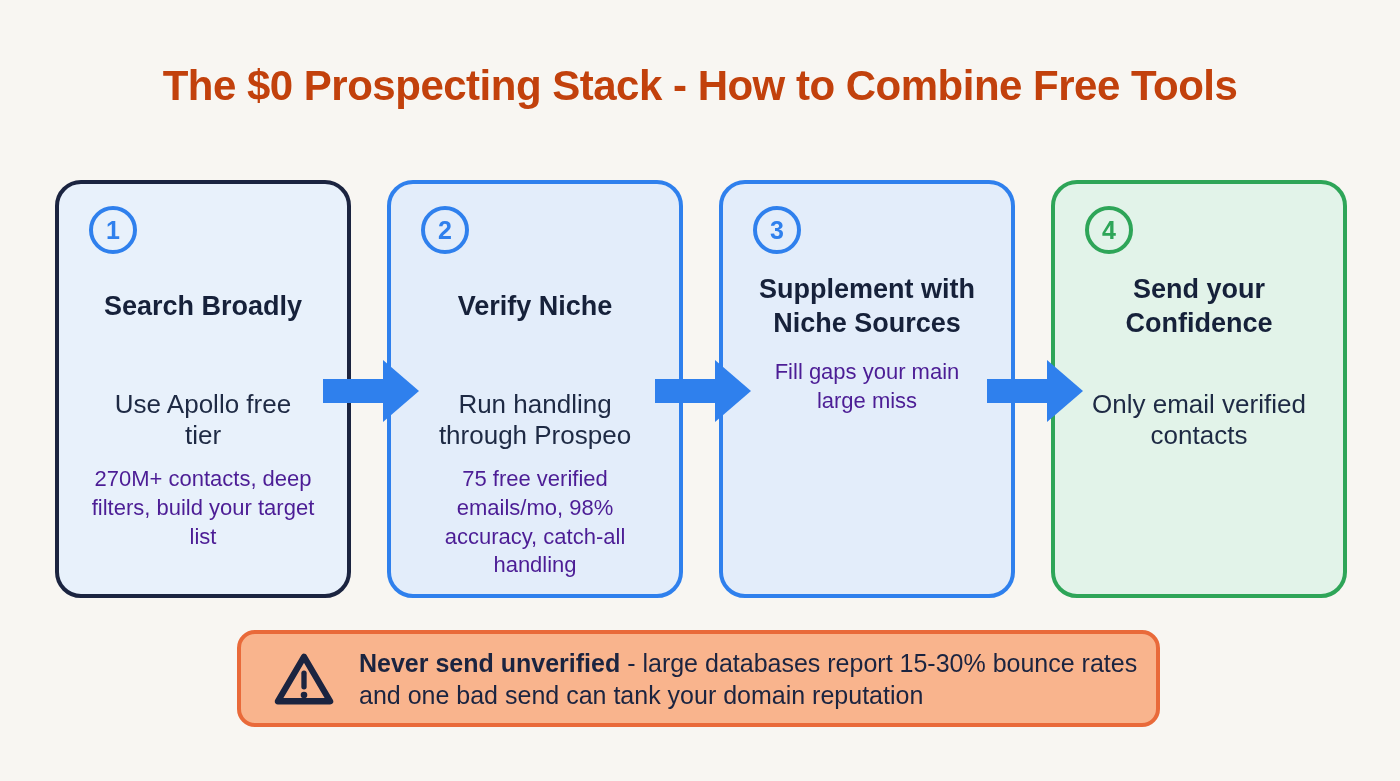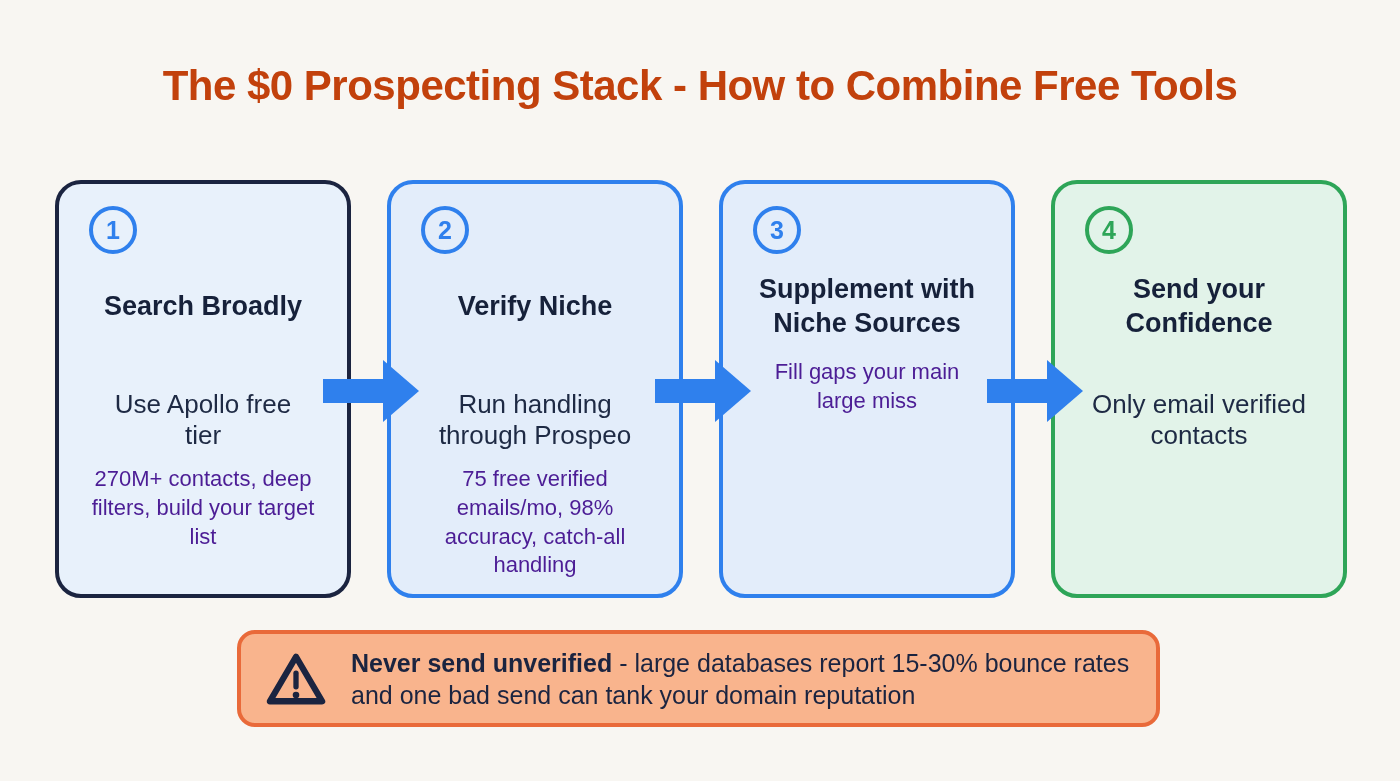--- a/index.html
+++ b/index.html
@@ -109,21 +109,21 @@
     position: absolute;
     left: 237px;
     top: 630px;
     width: 923px;
     height: 97px;
     background: #F9B48D;
     border: 4px solid #d946ef;
     border-radius: 18px;
     display: flex;
     align-items: center;
-    padding-left: 24px;
+    padding-left: 32px;
     gap: 24px;
   }
   .warning-icon { flex: 0 0 auto; display: block; }
   .banner-text {
     font-size: 25px;
     line-height: 1.28;
     color: #1B2440;
     max-width: 800px;
   }
   .banner-text strong { font-weight: 700; }

